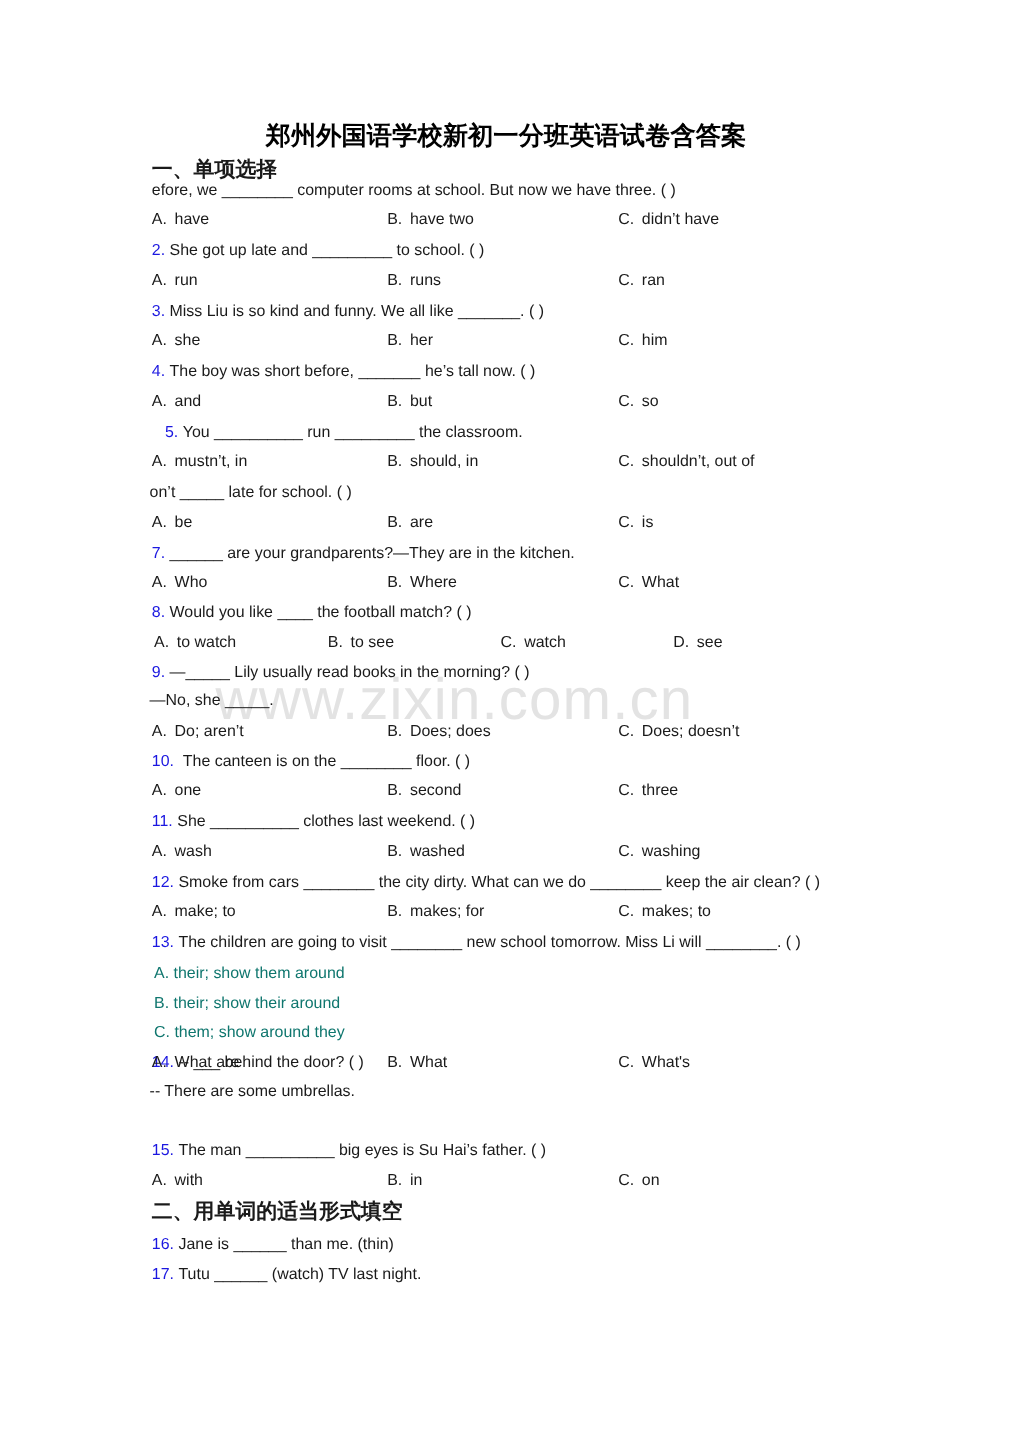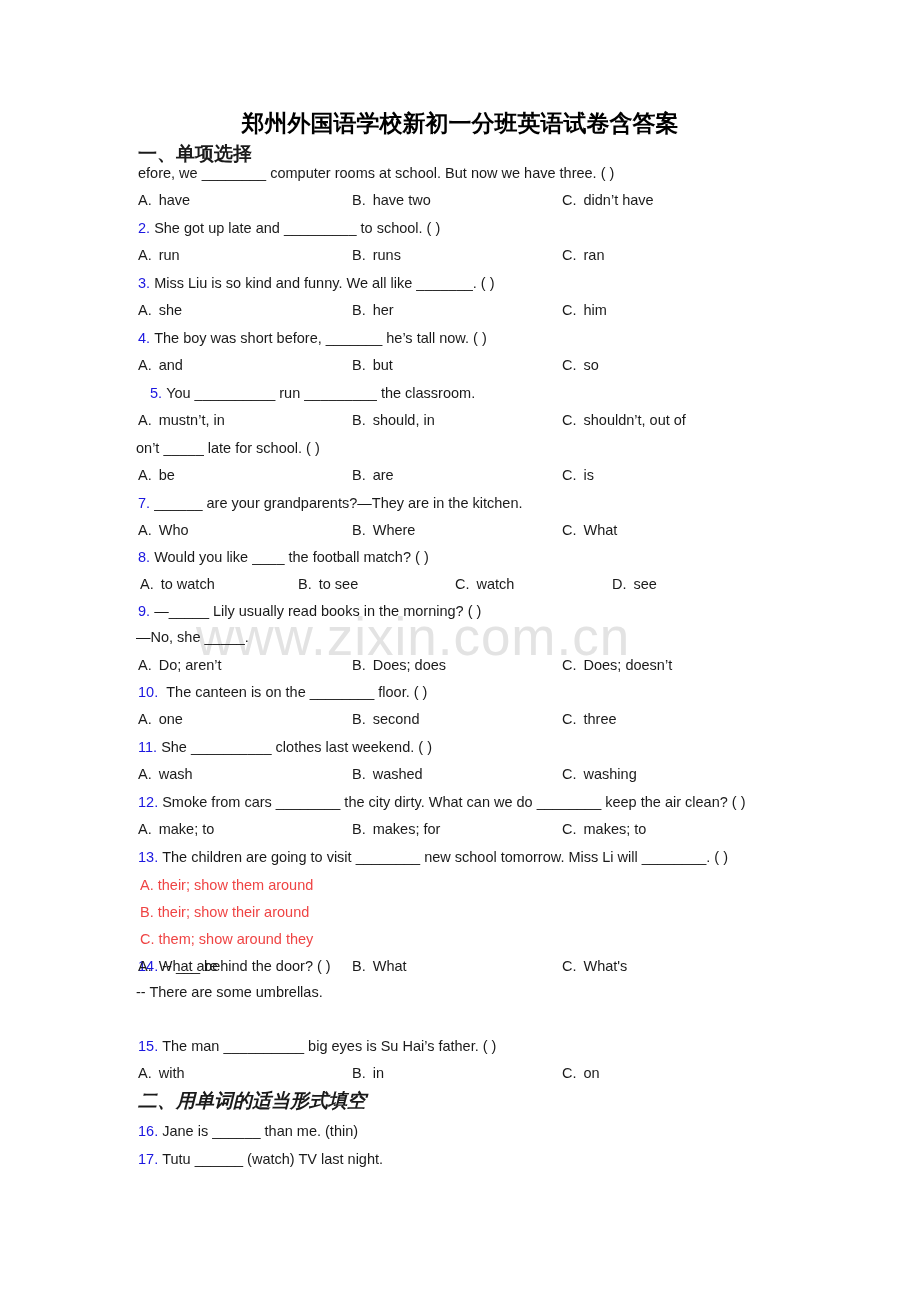--- a/index.html
+++ b/index.html
@@ -114,21 +114,21 @@
   .q4c2 { left: 455px; }
   .q4c3 { left: 612px; }
 
   
   .opt-stack {
     position: absolute;
     left: 140px;
     font-size: 14.5px;
     line-height: 20px;
     white-space: nowrap;
-    color: #ef4444;
+    color: #0f766e;
   }
 
   .sub-line {
     position: absolute;
     left: 136px;
     font-size: 14.5px;
     line-height: 20px;
     color: #1a1a1a;
     white-space: nowrap;
   }
@@ -275,21 +275,21 @@
 
     <div class="line" style="top:1036px;">
       <span class="qnum">15.</span>&nbsp;<span class="qbody">The man __________ big eyes is Su Hai’s father. (  )</span>
     </div>
     <div class="opt-row" style="top:1063px;">
       <span class="opt c0"><span class="lab">A.</span><span>with</span></span>
       <span class="opt c1"><span class="lab">B.</span><span>in</span></span>
       <span class="opt c2"><span class="lab">C.</span><span>on</span></span>
     </div>
 
-    <div class="section-heading" style="top:1088px;font-style:italic;">二、用单词的适当形式填空</div>
+    <div class="section-heading" style="top:1088px;">二、用单词的适当形式填空</div>
 
     <div class="line" style="top:1121px;">
       <span class="qnum">16.</span>&nbsp;<span class="qbody">Jane is ______ than me. (thin)</span>
     </div>
 
     <div class="line" style="top:1149px;">
       <span class="qnum">17.</span>&nbsp;<span class="qbody">Tutu ______ (watch) TV last night.</span>
     </div>
 
   </div>

